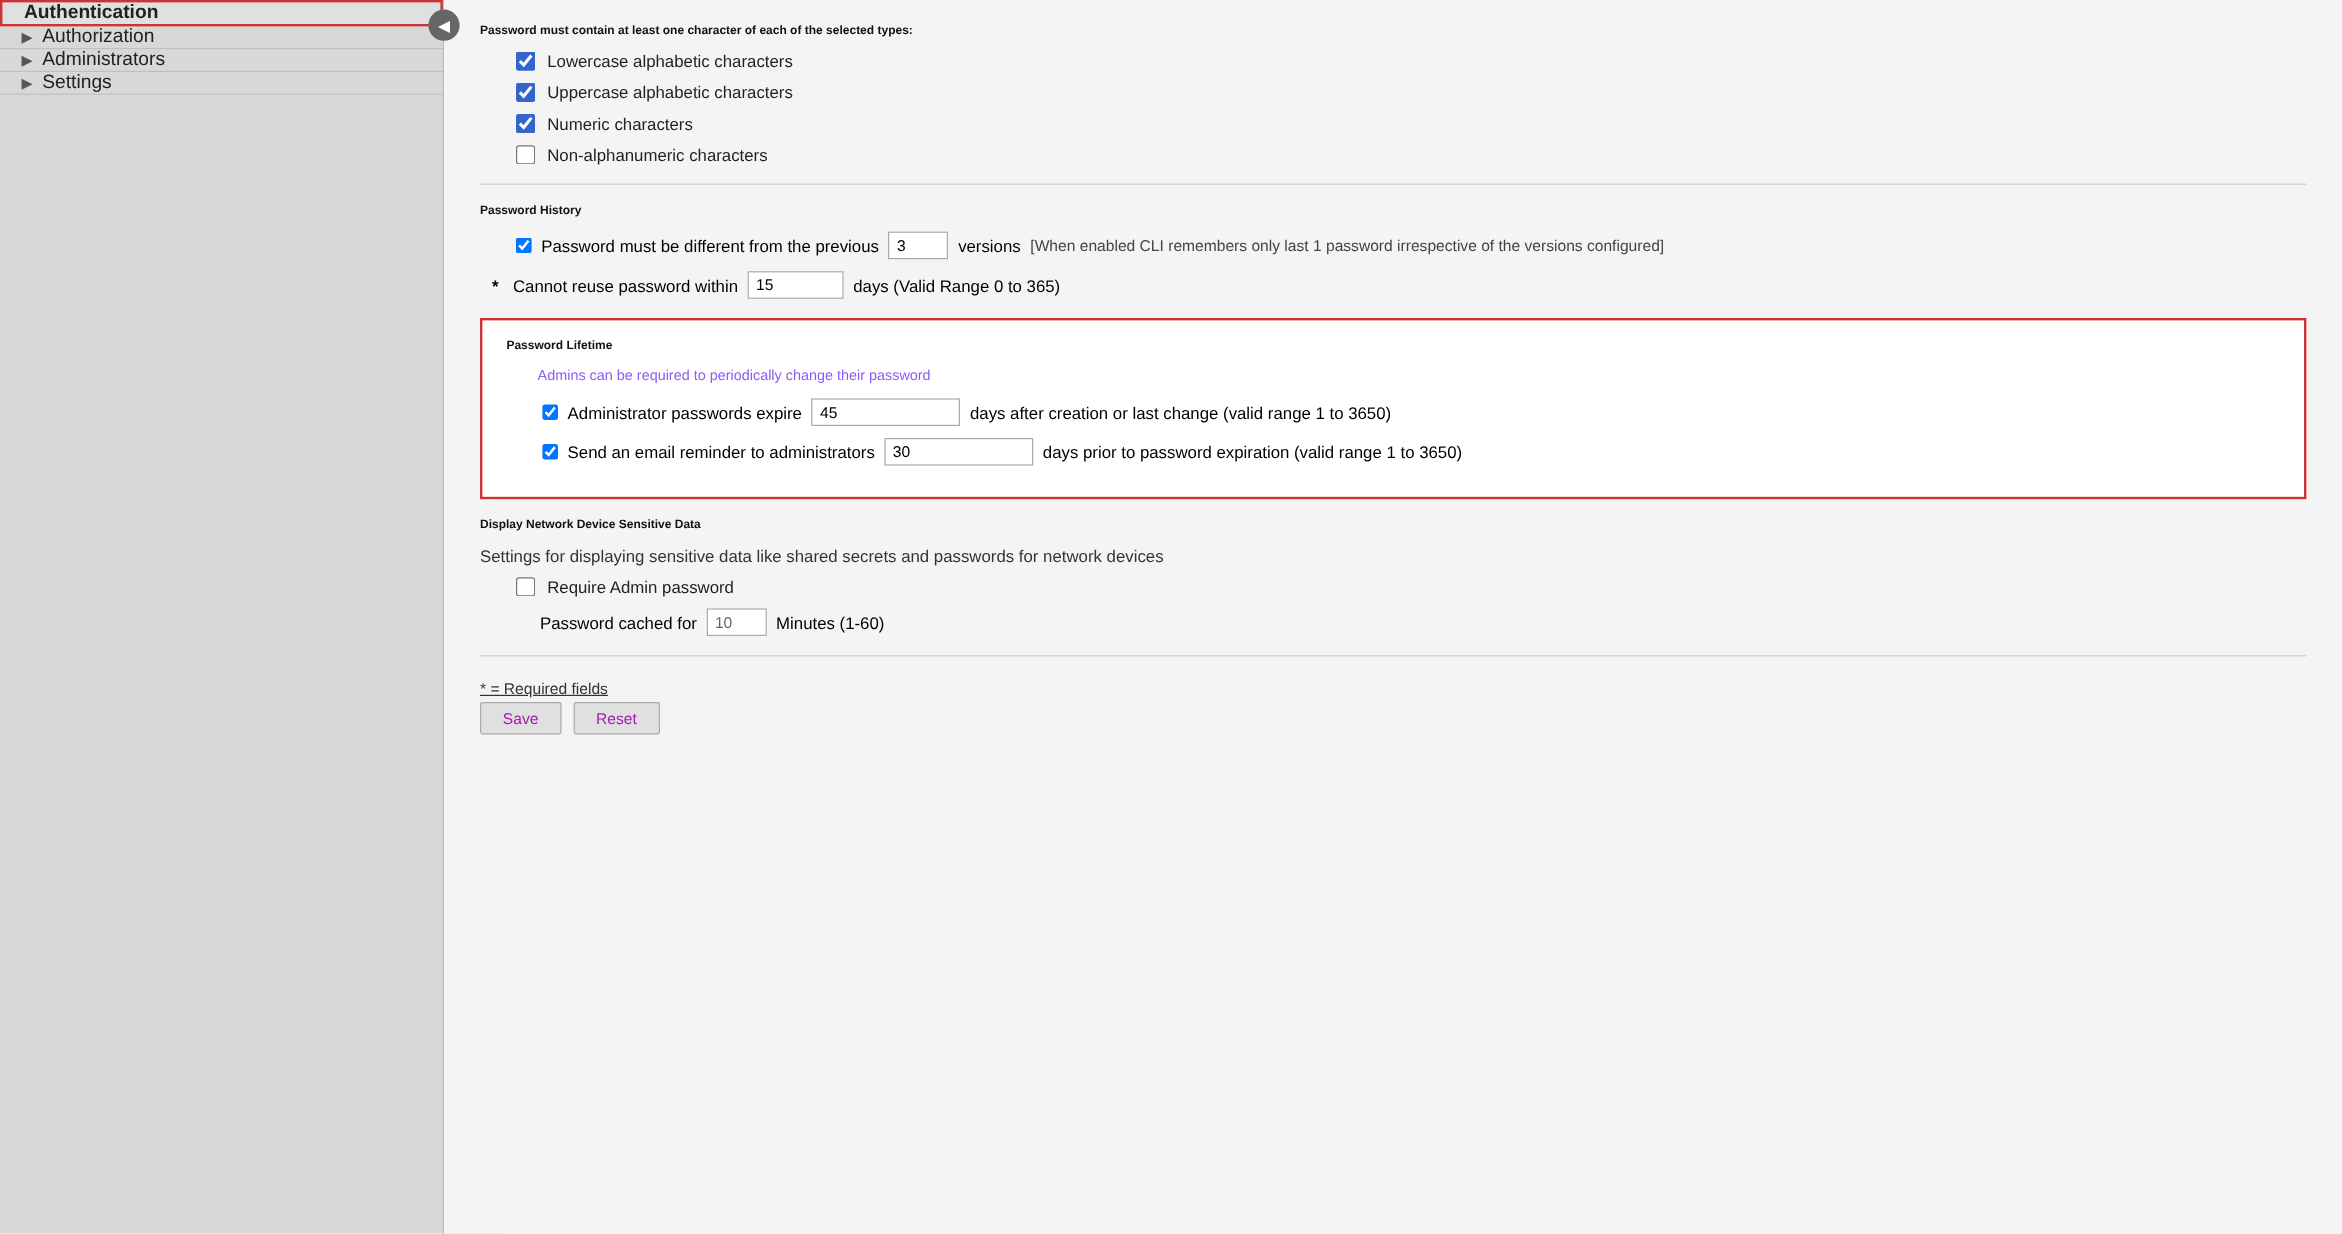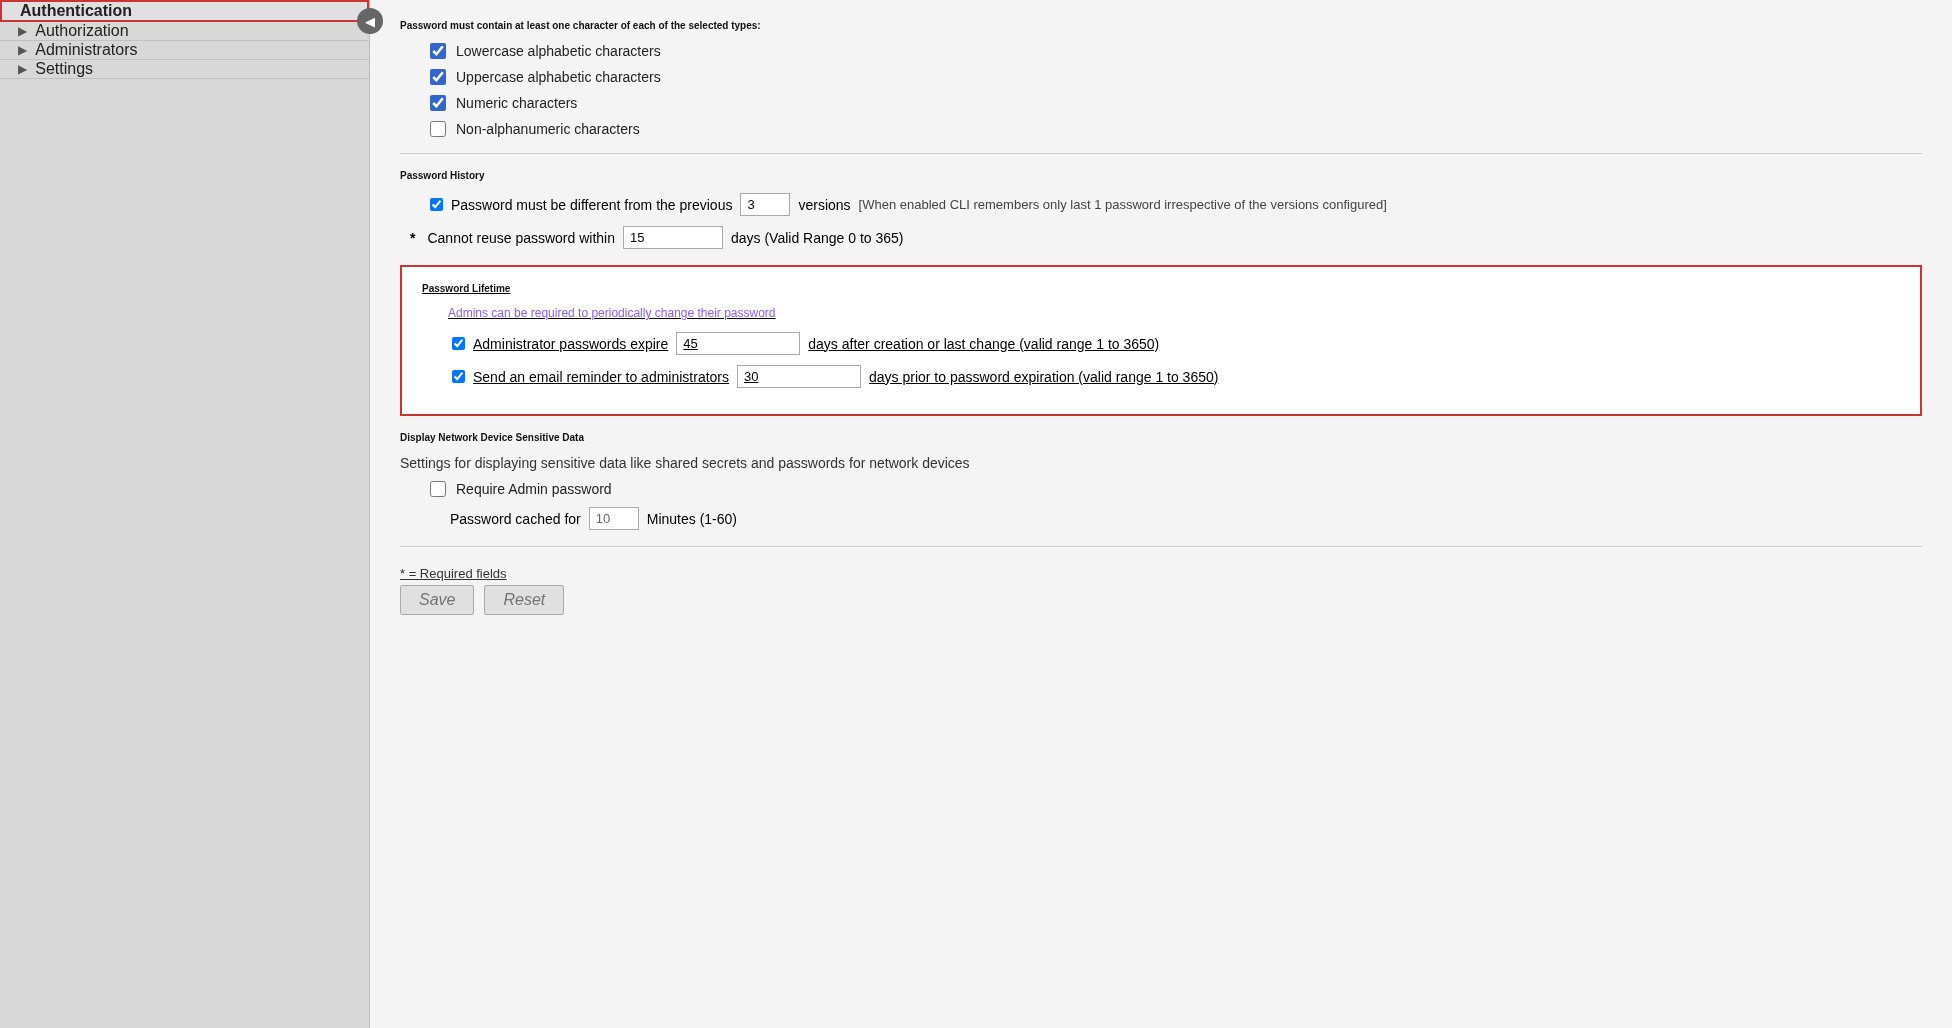--- a/index.html
+++ b/index.html
@@ -121,39 +121,38 @@
       padding: 3px 6px;
       font-size: 13px;
       background: white;
     }
 
     .input-small {
       width: 50px;
     }
 
     .input-medium {
-      width: 100px;
+      width: 80px;
     }
 
     .input-large {
       width: 124px;
     }
 
     .input-disabled {
       background: #e0e0e0;
       color: #666;
     }
 
     
     .lifetime-box {
       border: 2px solid #cc3333;
       padding: 16px 20px;
       margin-bottom: 16px;
       background: #fff;
-      text-decoration: underline;
     }
 
     .lifetime-desc {
       font-size: 12px;
       color: #8b5cf6;
       margin-bottom: 12px;
       margin-left: 26px;
     }
 
     
@@ -175,27 +174,26 @@
       text-decoration: underline;
     }
 
     .button-row {
       display: flex;
       gap: 10px;
     }
 
     .btn {
       padding: 5px 18px;
-      font-size: 16px;
+      font-size: 13px;
       border: 1px solid #aaa;
       background: #e0e0e0;
       cursor: pointer;
-      color: #737373;
+      color: #a21caf;
       border-radius: 2px;
-      font-style: italic;
     }
   </style>
 </head>
 <body>
 
 <div class="sidebar">
   <div class="sidebar-toggle">
     <span>◀</span>
   </div>
 

